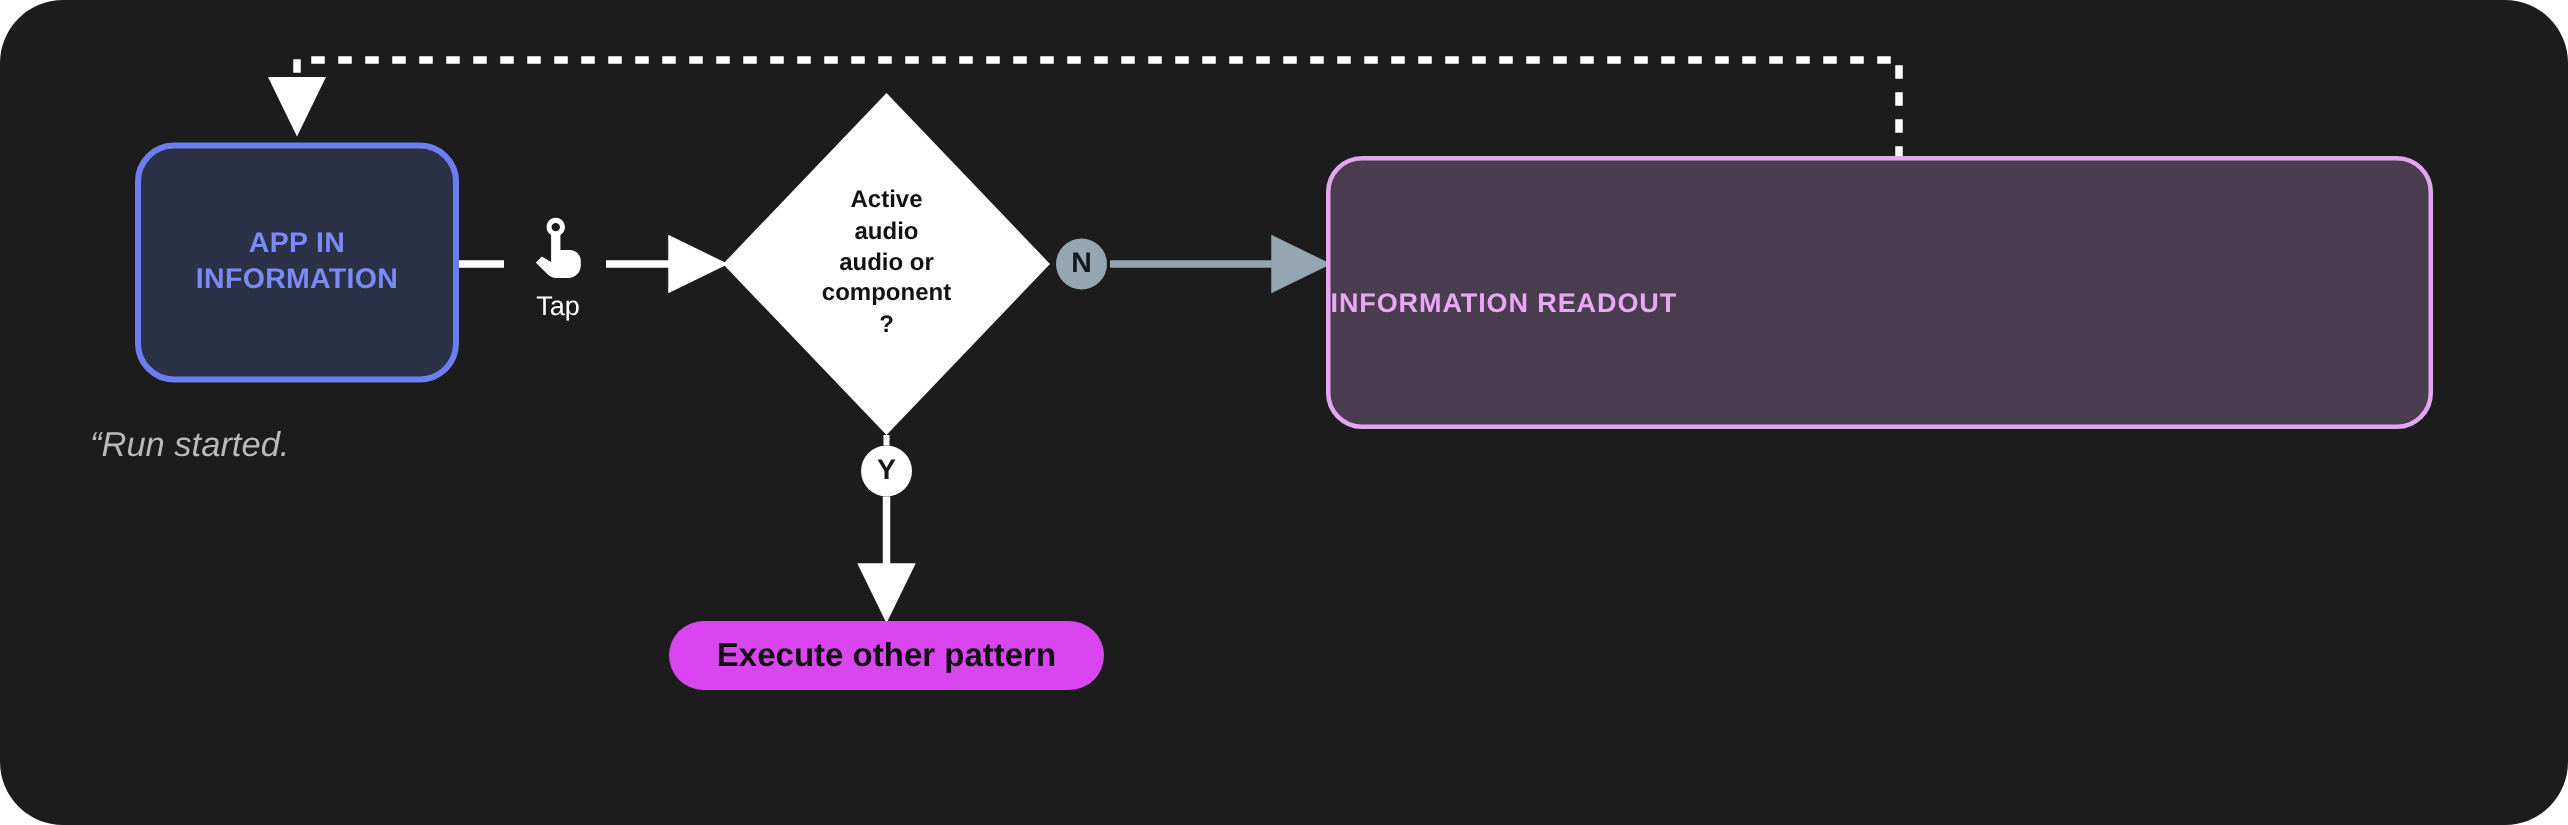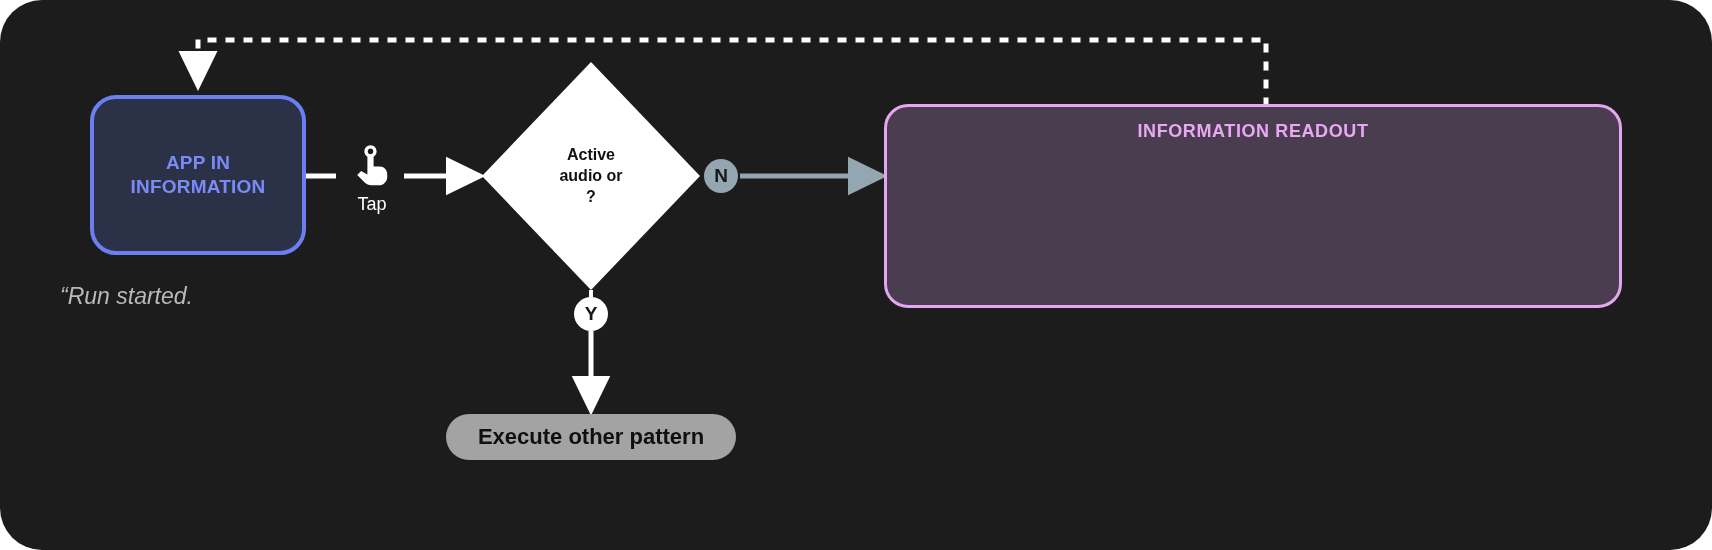--- a/index.html
+++ b/index.html
@@ -136,27 +136,26 @@
     background: #ffffff;
     color: #15181a;
   }
 
   
   .panel-readout {
     position: absolute;
     left: 884px;
     top: 104px;
     width: 738px;
-    height: 204px;
+    height: 182px;
     background: #4b3d50;
     border: 3px solid #e4a6f0;
     border-radius: 24px;
     box-sizing: border-box;
     display: flex;
-    flex-direction: column;
     align-items: center;
     justify-content: flex-start;
     padding-top: 14px;
   }
   .panel-title {
     color: #e9a8f3;
     font-size: 18px;
     font-weight: 700;
     letter-spacing: .6px;
   }
@@ -171,21 +170,21 @@
     padding: 0 36px;
   }
 
   
   .pill-execute {
     position: absolute;
     left: 446px;
     top: 414px;
     width: 290px;
     height: 46px;
-    background: #a3a3a3;
+    background: #d946ef;
     border-radius: 23px;
     display: flex;
     align-items: center;
     justify-content: center;
     color: #101010;
     font-size: 22px;
     font-weight: 700;
   }
 </style>
 </head>
@@ -240,21 +239,23 @@
                M18.5 6.6 C16.9 6.6 15.7 7.9 15.7 9.4 C15.7 11.0 16.9 12.2 18.5 12.2
                C20.1 12.2 21.3 11.0 21.3 9.4 C21.3 7.9 20.1 6.6 18.5 6.6 Z" fill="#ffffff"></path>
     </svg>
     <div class="tap-label">Tap</div>
   </div>
 
   <div class="diamond-wrap">
     <div class="diamond-shape"></div>
     <div class="diamond-text">
       <div>Active</div>
+      <div>audio</div>
       <div>audio or</div>
+      <div>component</div>
       <div>?</div>
     </div>
   </div>
 
   <div class="badge badge-n">N</div>
   <div class="badge badge-y">Y</div>
 
   <div class="panel-readout">
     <div class="panel-title">INFORMATION READOUT</div>
   </div>

